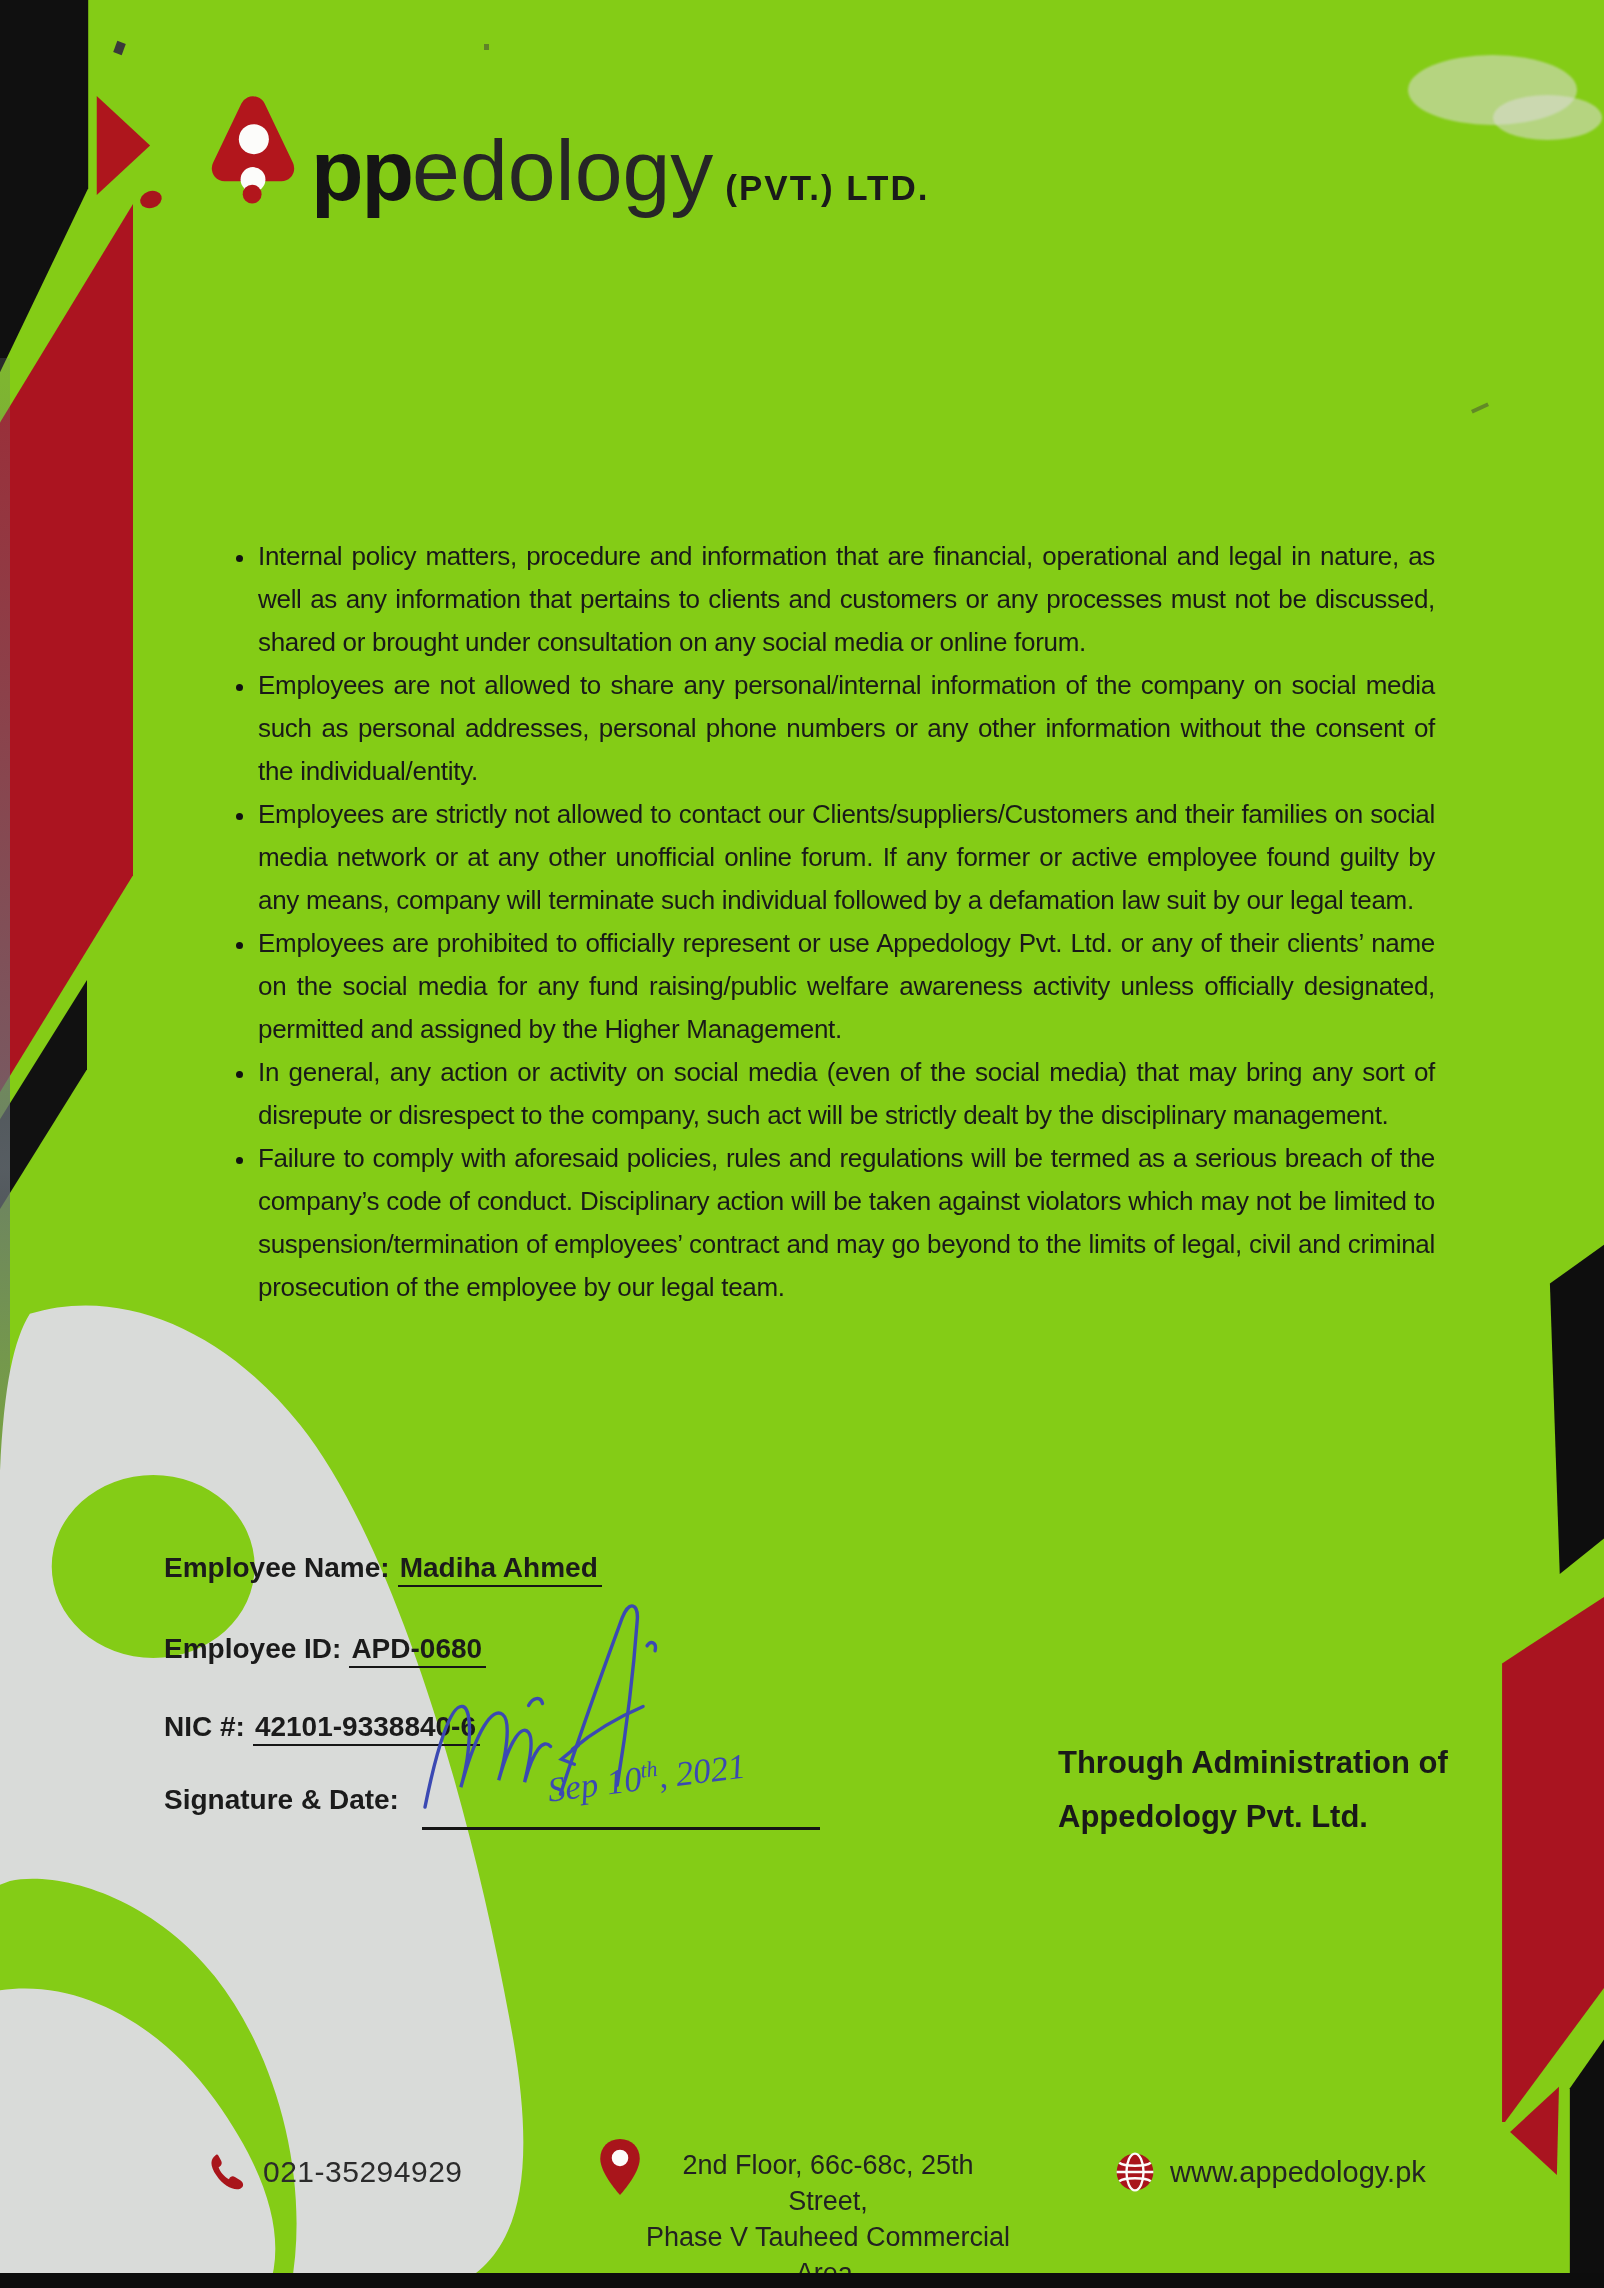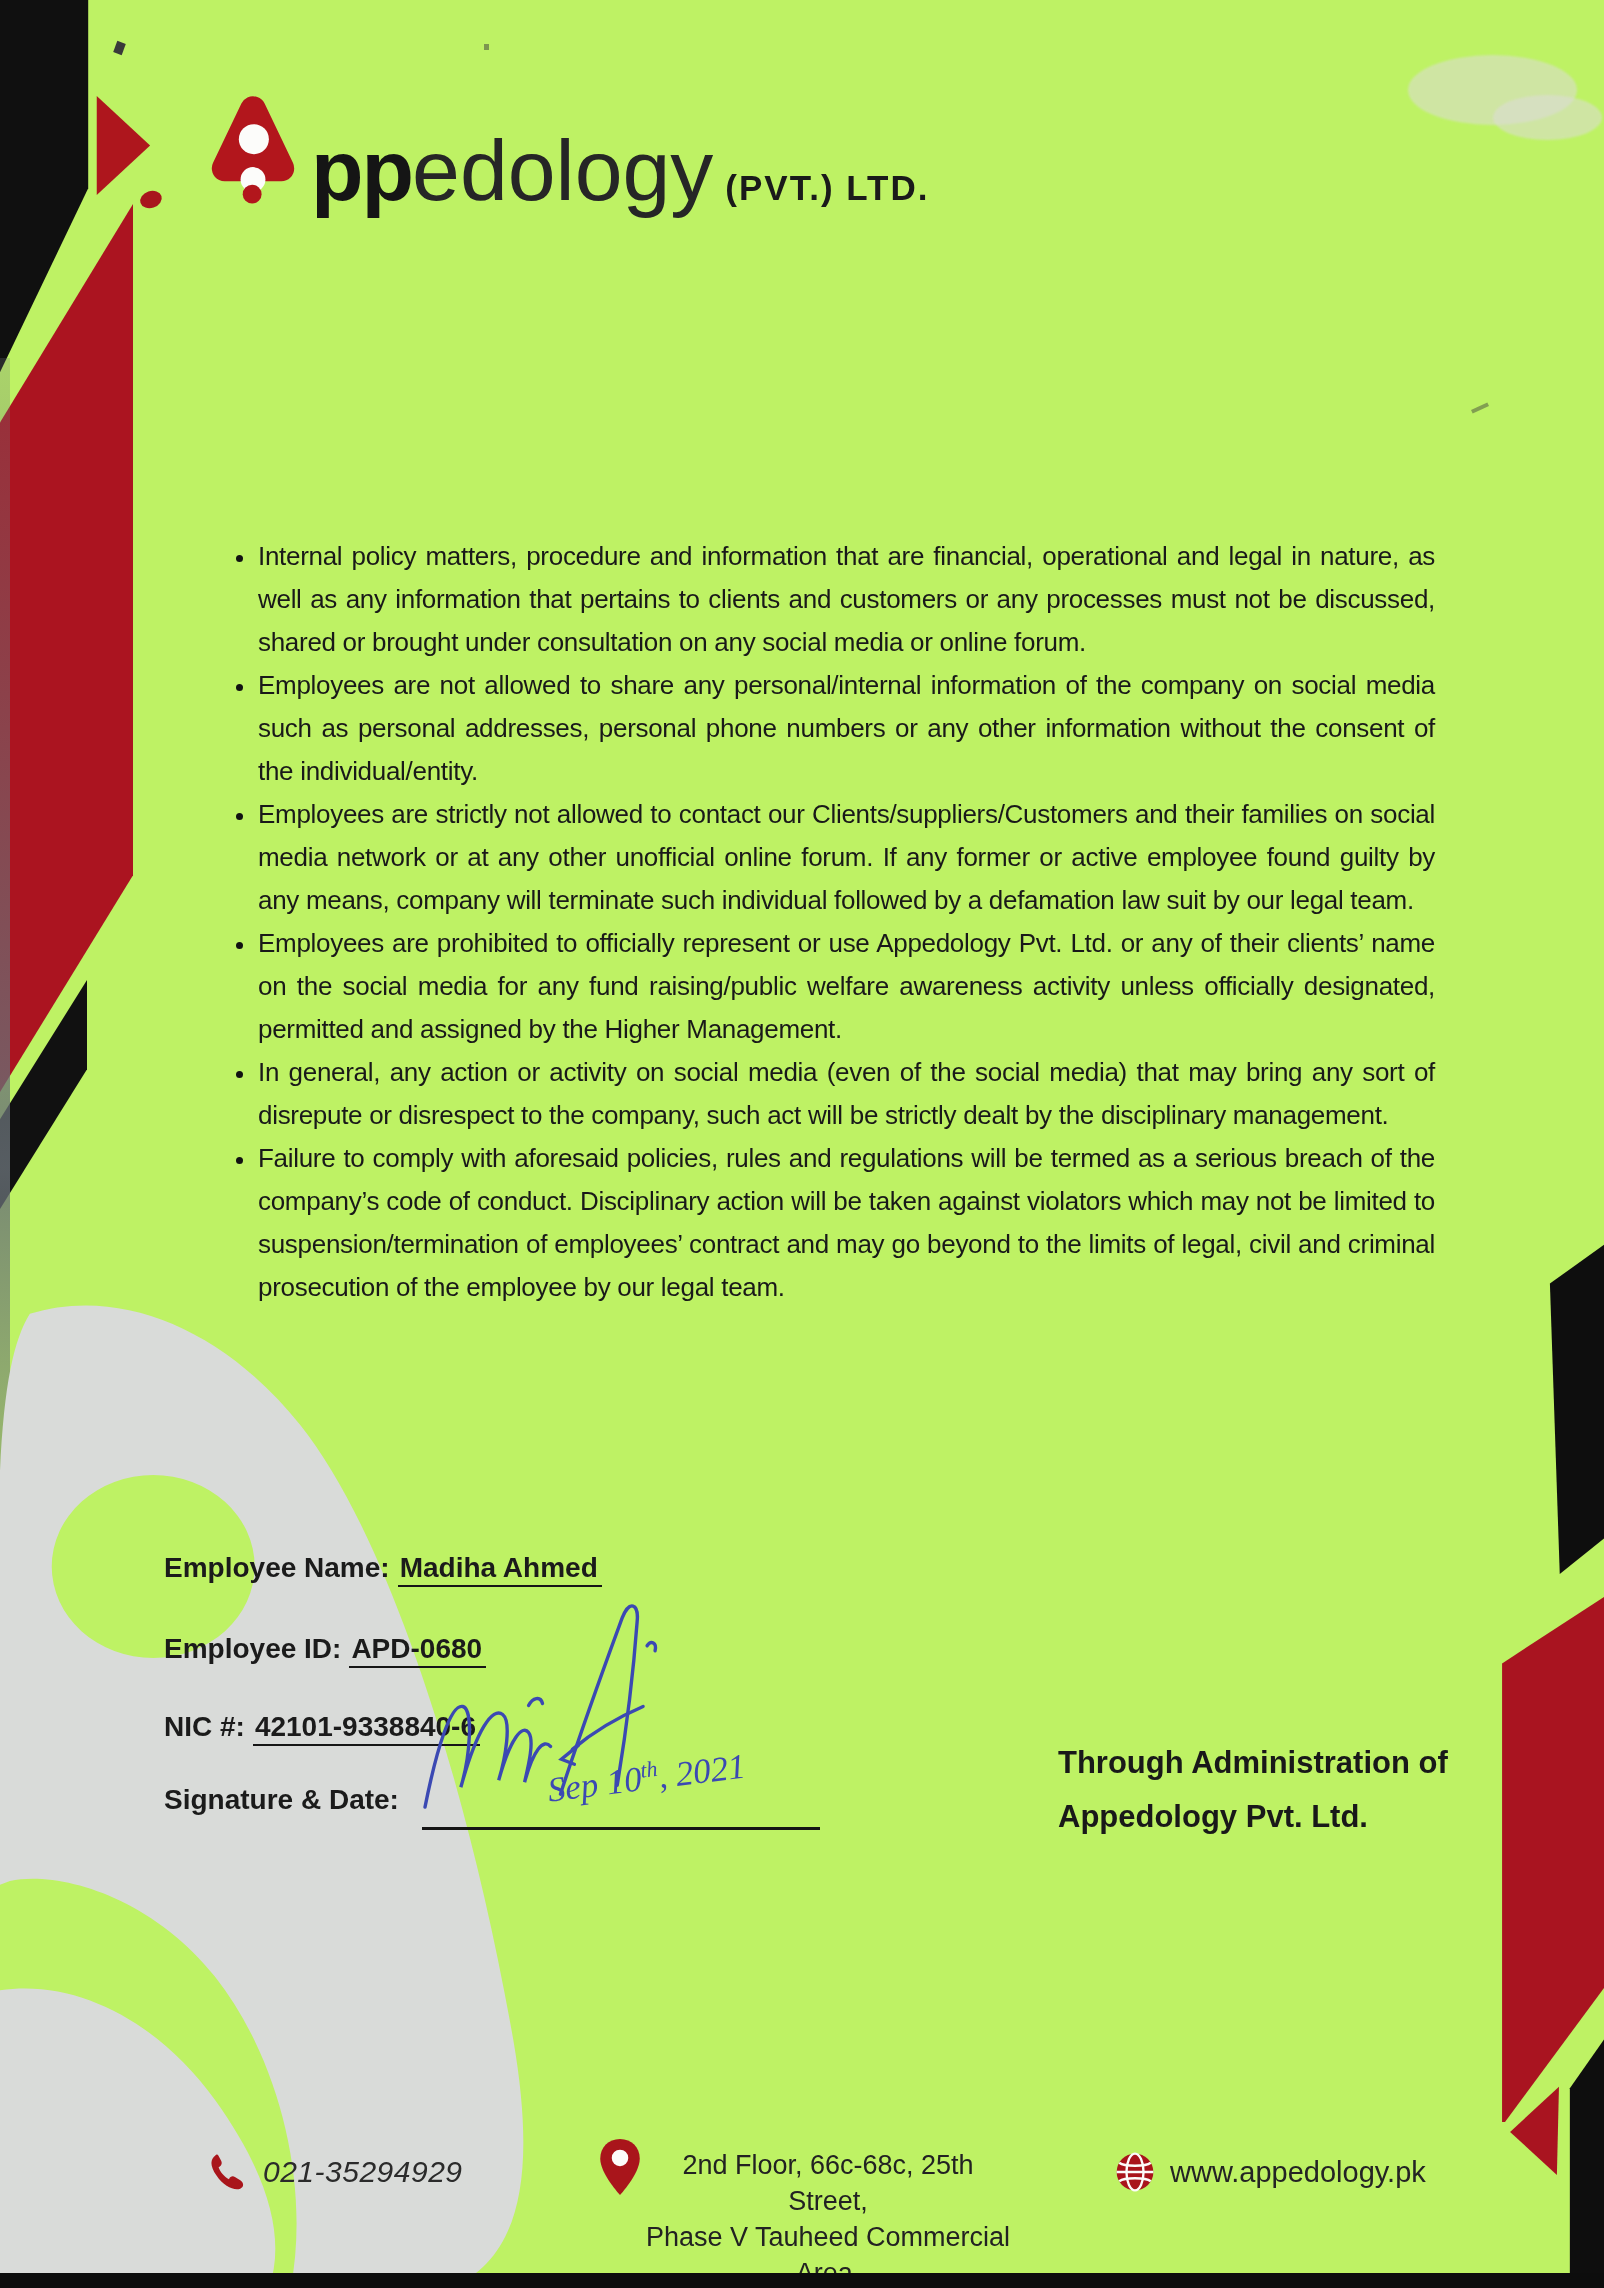--- a/index.html
+++ b/index.html
@@ -1,18 +1,18 @@
 <!DOCTYPE html>
 <html><head>
 <meta charset="utf-8">
 <style>
   html,body{margin:0;padding:0;background:#e8e8e8;}
   .page{
     position:relative; width:1605px; height:2289px; margin:0 auto;
-    background:#bef264; overflow:hidden;
+    background:#84cc16; overflow:hidden;
     font-family:"Liberation Sans","DejaVu Sans",sans-serif;
     color:#1d1d1d;
   }
   .shape{position:absolute;}
   
   .left-black-top{left:0;top:0;width:90px;height:428px;background:#101010;
     clip-path:polygon(0 0,98% 0,98% 44%,0 87%);}
   .left-red-arrow{left:95px;top:94px;width:58px;height:103px;background:#ae161d;
     clip-path:polygon(3% 2%,3% 98%,95% 50%);}
   .left-red-dot{left:140px;top:191px;width:22px;height:17px;background:#a8161d;border-radius:50%;transform:rotate(-18deg);}
@@ -59,21 +59,21 @@
   .sig-svg{position:absolute;left:411px;top:1588px;}
   .sig-date{position:absolute;left:547px;top:1757px;transform:rotate(-7deg);
     font-family:"Liberation Serif","DejaVu Serif",serif;font-style:italic;
     font-size:35px;color:#3b49b3;white-space:nowrap;}
   .sig-date sup{font-size:22px;}
   
   .admin-note{position:absolute;left:1058px;top:1736px;width:398px;
     font-size:31px;font-weight:700;line-height:54px;color:#191919;}
   
   .footer-item{position:absolute;display:flex;align-items:center;}
-  .f-phone{left:207px;top:2153px;font-style:italic;}
+  .f-phone{left:207px;top:2153px;}
   .f-phone .txt{font-size:30px;color:#2b2b2b;margin-left:18px;letter-spacing:0.5px;}
   .f-pin{left:599px;top:2139px;align-items:flex-start;}
   .f-address{position:absolute;left:645px;top:2147px;width:366px;text-align:center;
     font-size:27px;line-height:36px;color:#222;}
   .f-web{left:1114px;top:2151px;}
   .f-web .txt{font-size:29px;color:#242424;margin-left:14px;}
 </style>
 </head>
 <body>
 

